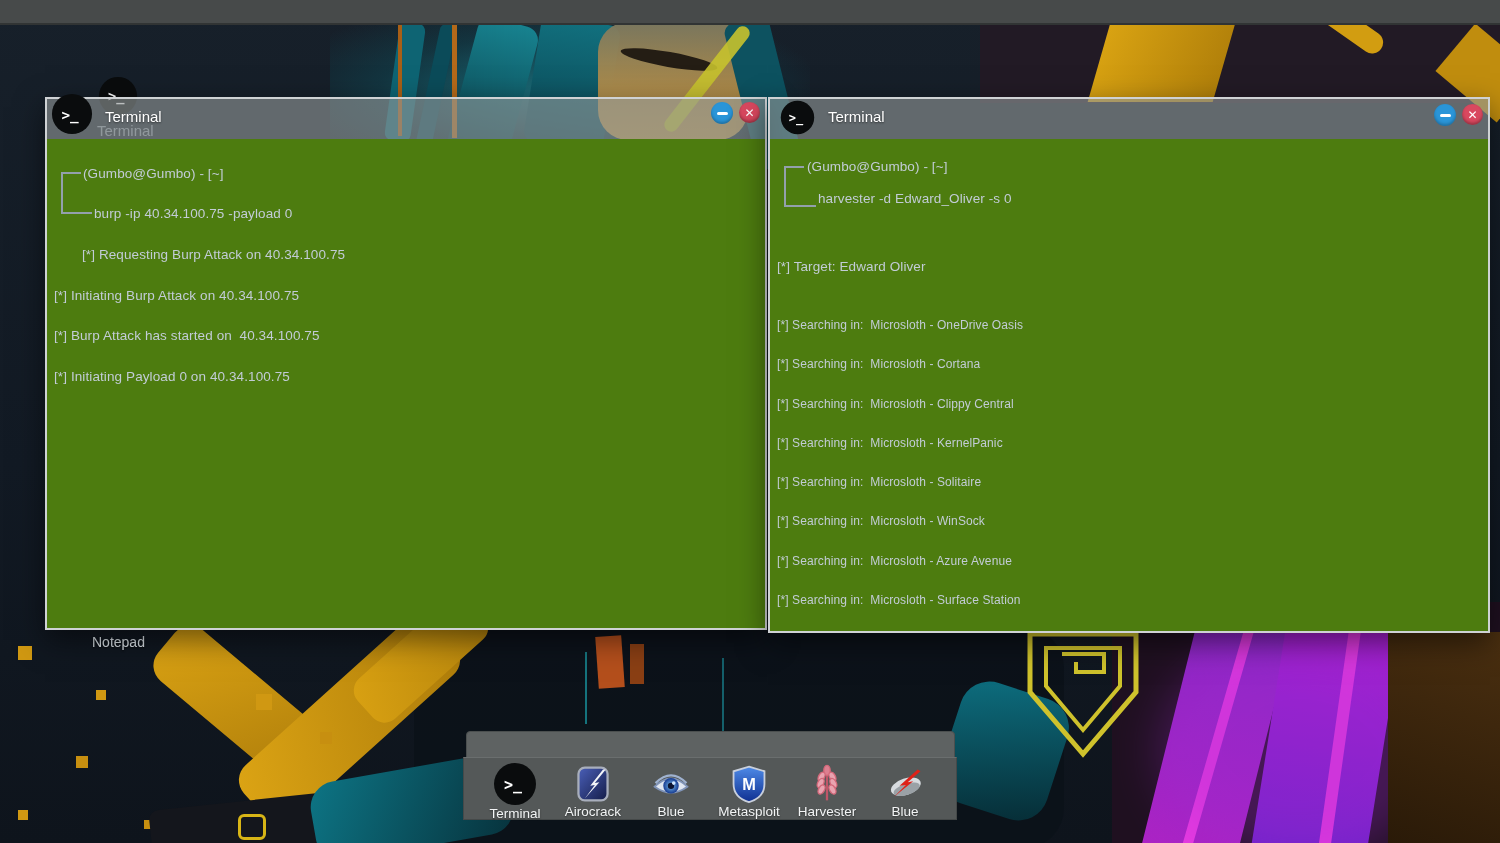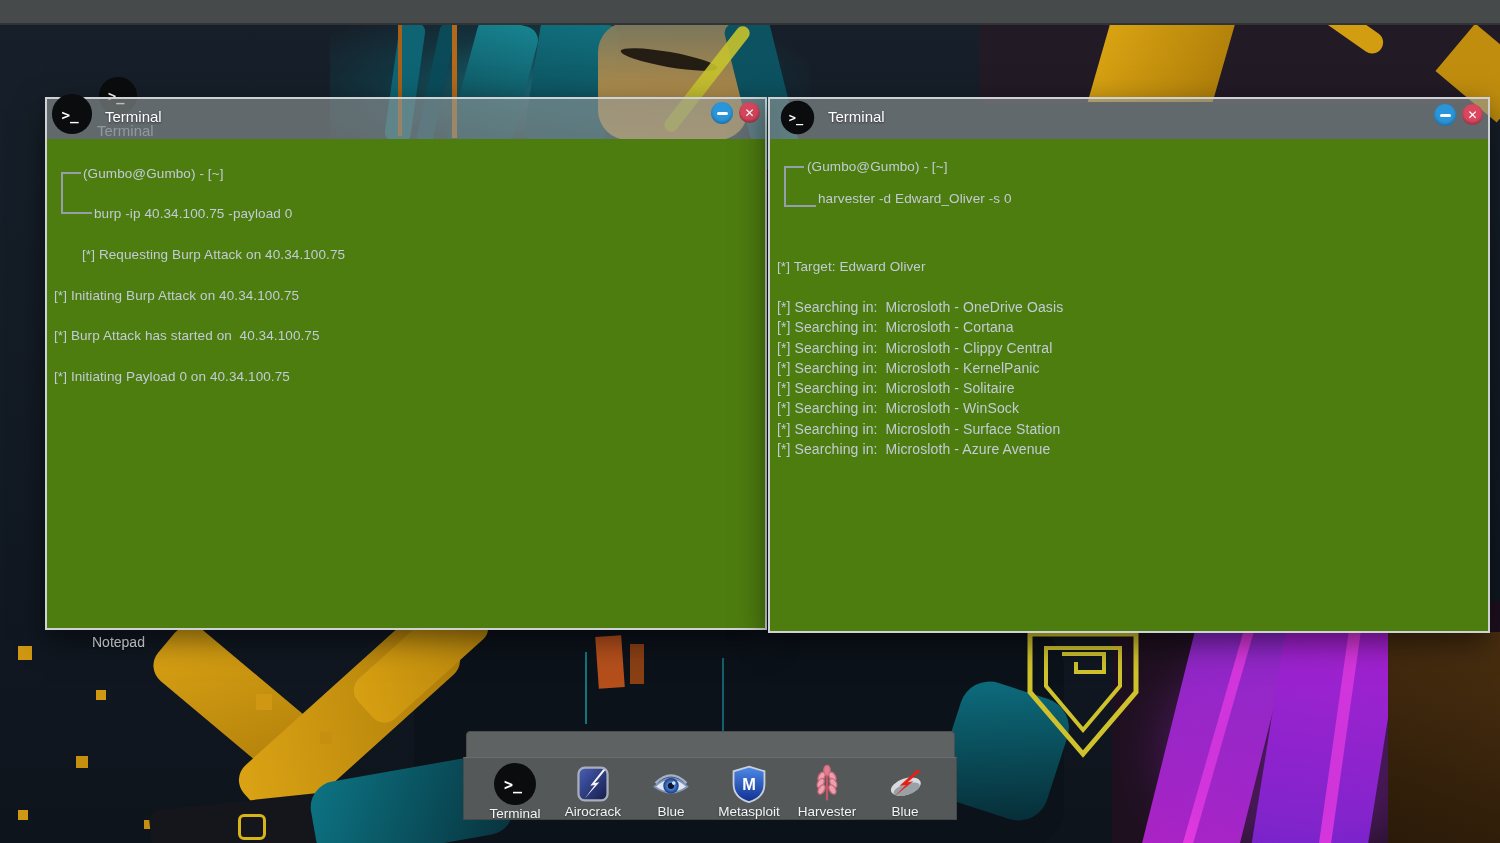--- a/index.html
+++ b/index.html
@@ -107,21 +107,21 @@
   .win-right .pt-v  { left:14px; top:27px; width:2px; height:41px; }
   .win-right .pt-h2 { left:14px; top:66px; width:32px; height:2px; }
   .win-right .pt-host { left:37px; top:20px; }
   .win-right .pt-cmd  { left:48px; top:52px; }
   .out0 { left:7px; top:108px;margin-left:28px; }
   .out1 { left:7px; top:149px; }
   .out2 { left:7px; top:189px; }
   .out3 { left:7px; top:230px; }
   .target-line { left:7px; top:120px; }
   .search-list { position:absolute; left:7px; top:160px; }
-  .s-line { height:20.3px; white-space:pre; color:#c2ccd6; font-size:14px; letter-spacing:.1px; }
+  .s-line { height:20.3px; white-space:pre; color:#c2ccd6; font-size:12px; letter-spacing:.1px;margin-top:19px; }
 
   
   .dock-back { position:absolute; left:466px; top:731px; width:489px; height:27px;
     background:#5e6262; border-radius:4px 4px 0 0; border:1px solid #4b4f4f; z-index:20; }
   .dock { position:absolute; left:463px; top:757px; width:494px; height:63px;
     background:#545858; border:1px solid #454949; border-top-color:#6a6e6e; z-index:21;
     display:flex; align-items:flex-start; padding:6px 12px 0 12px; }
   .dock-item { width:78px; display:flex; flex-direction:column; align-items:center; cursor:pointer; }
   .dock-icon { width:40px; height:40px; }
   .dock-item-terminal .dock-icon { width:44px; height:44px; margin-top:-2px; }
@@ -246,22 +246,22 @@
       <span class="t-text pt-host">(Gumbo@Gumbo) - [~]</span>
       <span class="t-text pt-cmd">harvester -d Edward_Oliver -s 0</span>
       <span class="t-text target-line">[*] Target: Edward Oliver</span>
       <div class="search-list">
         <div class="s-line">[*] Searching in:  Microsloth - OneDrive Oasis</div>
         <div class="s-line">[*] Searching in:  Microsloth - Cortana</div>
         <div class="s-line">[*] Searching in:  Microsloth - Clippy Central</div>
         <div class="s-line">[*] Searching in:  Microsloth - KernelPanic</div>
         <div class="s-line">[*] Searching in:  Microsloth - Solitaire</div>
         <div class="s-line">[*] Searching in:  Microsloth - WinSock</div>
+        <div class="s-line">[*] Searching in:  Microsloth - Azure Avenue</div>
         <div class="s-line">[*] Searching in:  Microsloth - Surface Station</div>
-        <div class="s-line">[*] Searching in:  Microsloth - Azure Avenue</div>
       </div>
     </div>
   </div>
 
   <div class="dock-back"></div>
   <div class="dock">
 
     <div class="dock-item dock-item-terminal">
       <span class="dock-icon">
         <svg width="44" height="44" viewBox="0 0 44 44">

